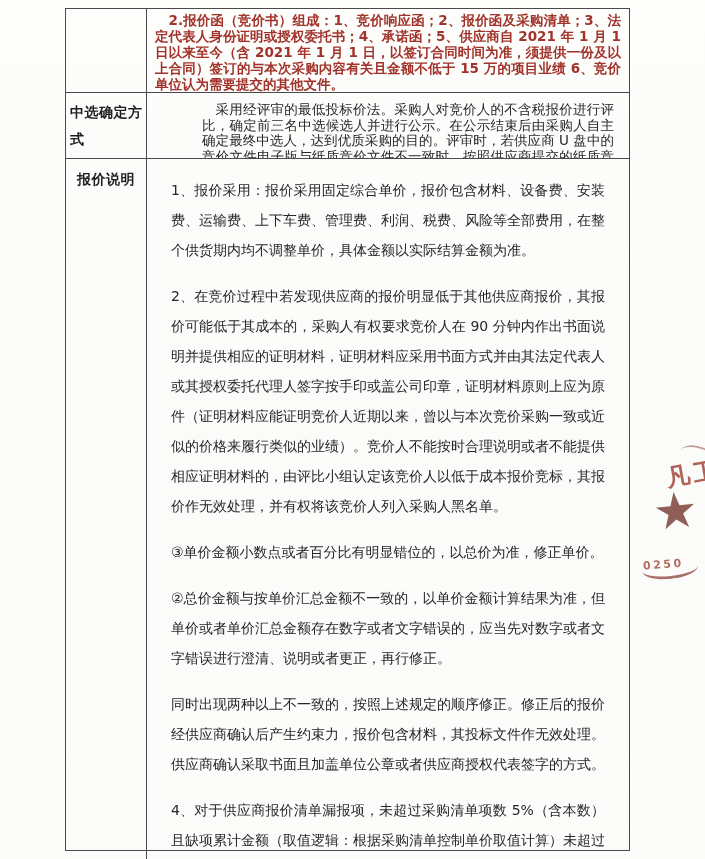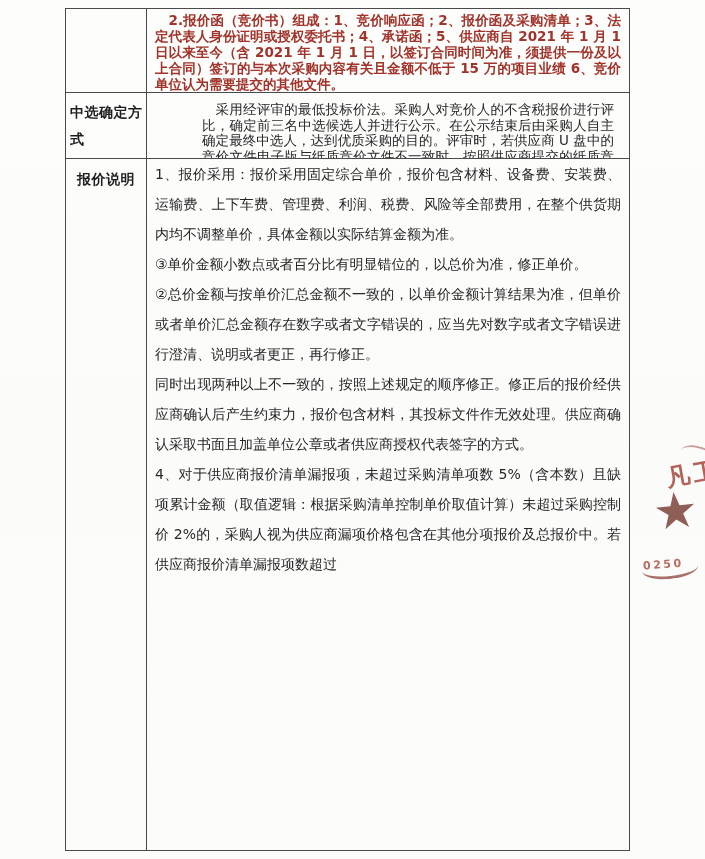--- a/index.html
+++ b/index.html
@@ -85,21 +85,21 @@
     text-align: justify;
   }
   .r2 .content-cell p { margin: 7px; text-indent: 1em; }
   
   .r3 .content-cell {
     padding: 0 8px 0 8px;
     font-size: 14px;
     line-height: 30px;
     text-align: justify;
   }
-  .r3 .content-cell p.para { margin: 0; }
+  .r3 .content-cell p.para { margin: 16px; }
   
   .stamp {
     position: absolute;
     left: 640px;
     top: 436px;
     width: 65px;
     height: 165px;
     pointer-events: none;
     filter: blur(0.4px);
   }
@@ -179,20 +179,21 @@
         <p>采用经评审的最低投标价法。采购人对竞价人的不含税报价进行评比，确定前三名中选候选人并进行公示。在公示结束后由采购人自主确定最终中选人，达到优质采购的目的。评审时，若供应商 U 盘中的竞价文件电子版与纸质竞价文件不一致时，按照供应商提交的纸质竞价文件进行评比。</p>
       </div>
     </div>
 
     <div class="t-row r3">
       <div class="label-cell">
         <div class="label-text">报价说明</div>
       </div>
       <div class="content-cell">
           <p class="para">1、报价采用：报价采用固定综合单价，报价包含材料、设备费、安装费、运输费、上下车费、管理费、利润、税费、风险等全部费用，在整个供货期内均不调整单价，具体金额以实际结算金额为准。</p>
+          <p class="para">2、在竞价过程中若发现供应商的报价明显低于其他供应商报价，其报价可能低于其成本的，采购人有权要求竞价人在 90 分钟内作出书面说明并提供相应的证明材料，证明材料应采用书面方式并由其法定代表人或其授权委托代理人签字按手印或盖公司印章，证明材料原则上应为原件（证明材料应能证明竞价人近期以来，曾以与本次竞价采购一致或近似的价格来履行类似的业绩）。竞价人不能按时合理说明或者不能提供相应证明材料的，由评比小组认定该竞价人以低于成本报价竞标，其报价作无效处理，并有权将该竞价人列入采购人黑名单。</p>
           <p class="para">③单价金额小数点或者百分比有明显错位的，以总价为准，修正单价。</p>
           <p class="para">②总价金额与按单价汇总金额不一致的，以单价金额计算结果为准，但单价或者单价汇总金额存在数字或者文字错误的，应当先对数字或者文字错误进行澄清、说明或者更正，再行修正。</p>
           <p class="para">同时出现两种以上不一致的，按照上述规定的顺序修正。修正后的报价经供应商确认后产生约束力，报价包含材料，其投标文件作无效处理。供应商确认采取书面且加盖单位公章或者供应商授权代表签字的方式。</p>
           <p class="para">4、对于供应商报价清单漏报项，未超过采购清单项数 5%（含本数）且缺项累计金额（取值逻辑：根据采购清单控制单价取值计算）未超过采购控制价 2%的，采购人视为供应商漏项价格包含在其他分项报价及总报价中。若供应商报价清单漏报项数超过</p>
         </div>
     </div>
 
   </div>
 
   <div class="stamp">

